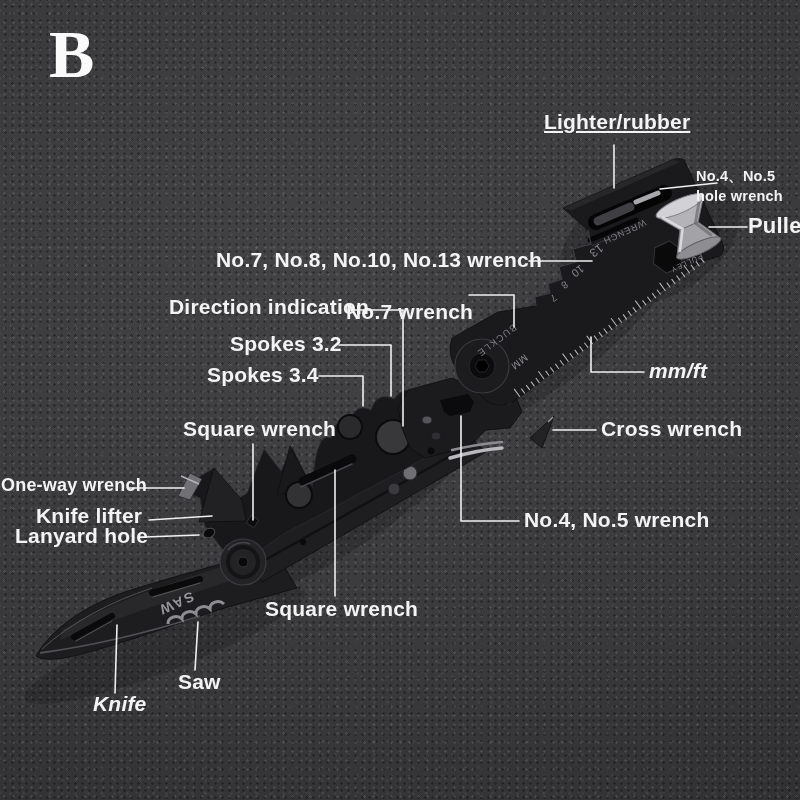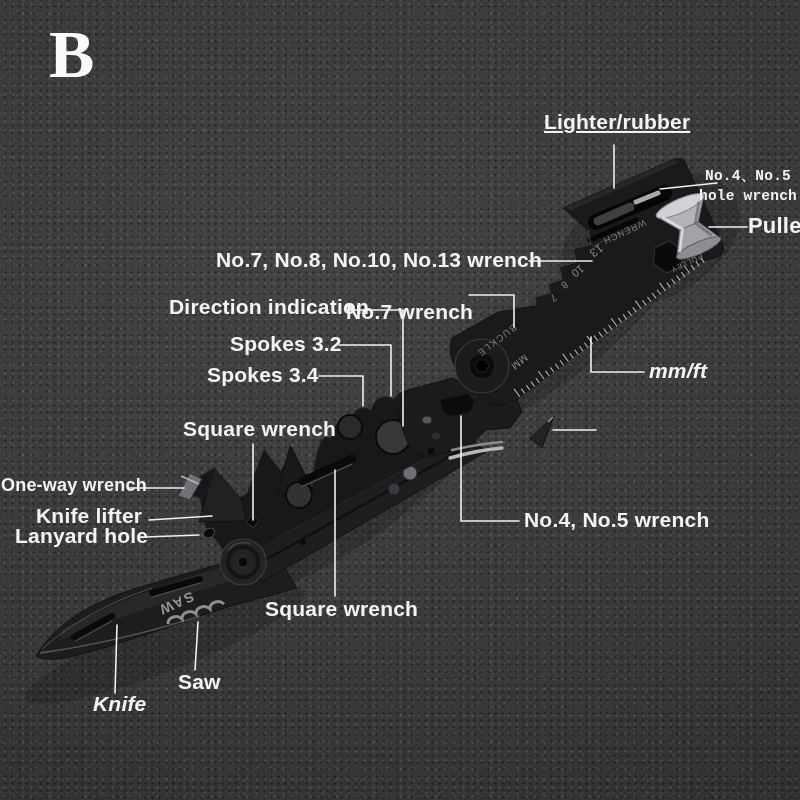--- a/index.html
+++ b/index.html
@@ -18,21 +18,21 @@
     background-size:9px 9px, 13px 13px, 7px 7px, 17px 17px;
     background-position:0 0, 4px 7px, 2px 3px, 9px 2px;
   }
   .tool-svg{position:absolute;left:0;top:0;}
   .label{
     position:absolute;white-space:nowrap;color:#f3f3f3;
     font:600 21px/1.15 "Liberation Sans", sans-serif;
     letter-spacing:.2px;
   }
   .label--small{font-size:18px;}
-  .label--tiny{font-size:14.5px;line-height:1.4;text-align:center;white-space:normal;width:104px;font-family:Liberation Mono, monospace;}
+  .label--tiny{font-size:14.5px;line-height:1.4;text-align:left;white-space:normal;width:104px;}
   .label--serif{font:bold 68px/1 "Liberation Serif", serif;color:#fafafa;letter-spacing:0;}
 </style>
 </head>
 <body>
 
 <div class="stage">
   <div class="speckle"></div>
 
   <svg class="tool-svg" width="800" height="800" viewBox="0 0 800 800">
 
@@ -226,20 +226,21 @@
   </div>
 
   <div class="label" style="left:748px;top:213px;font-size:22px;">Pulley</div>
   <div class="label" style="left:216px;top:248px;">No.7, No.8, No.10, No.13 wrench</div>
   <div class="label" style="left:346px;top:300px;text-align:center;">No.7 wrench</div>
   <div class="label" style="left:169px;top:295px;">Direction indication</div>
   <div class="label" style="left:230px;top:332px;text-align:right;">Spokes 3.2</div>
   <div class="label" style="left:207px;top:363px;">Spokes 3.4</div>
   <div class="label" style="left:183px;top:417px;">Square wrench</div>
   <div class="label" style="left:649px;top:359px;font-style:italic;">mm/ft</div>
+  <div class="label" style="left:601px;top:417px;">Cross wrench</div>
   <div class="label label--small" style="left:1px;top:475px;">One-way wrench</div>
   <div class="label" style="left:36px;top:504px;">Knife lifter</div>
   <div class="label" style="left:15px;top:524px;">Lanyard hole</div>
   <div class="label" style="left:524px;top:508px;">No.4, No.5 wrench</div>
   <div class="label" style="left:265px;top:597px;">Square wrench</div>
   <div class="label" style="left:178px;top:670px;">Saw</div>
   <div class="label" style="left:93px;top:692px;font-style:italic;">Knife</div>
 </div>
 
 </body></html>

